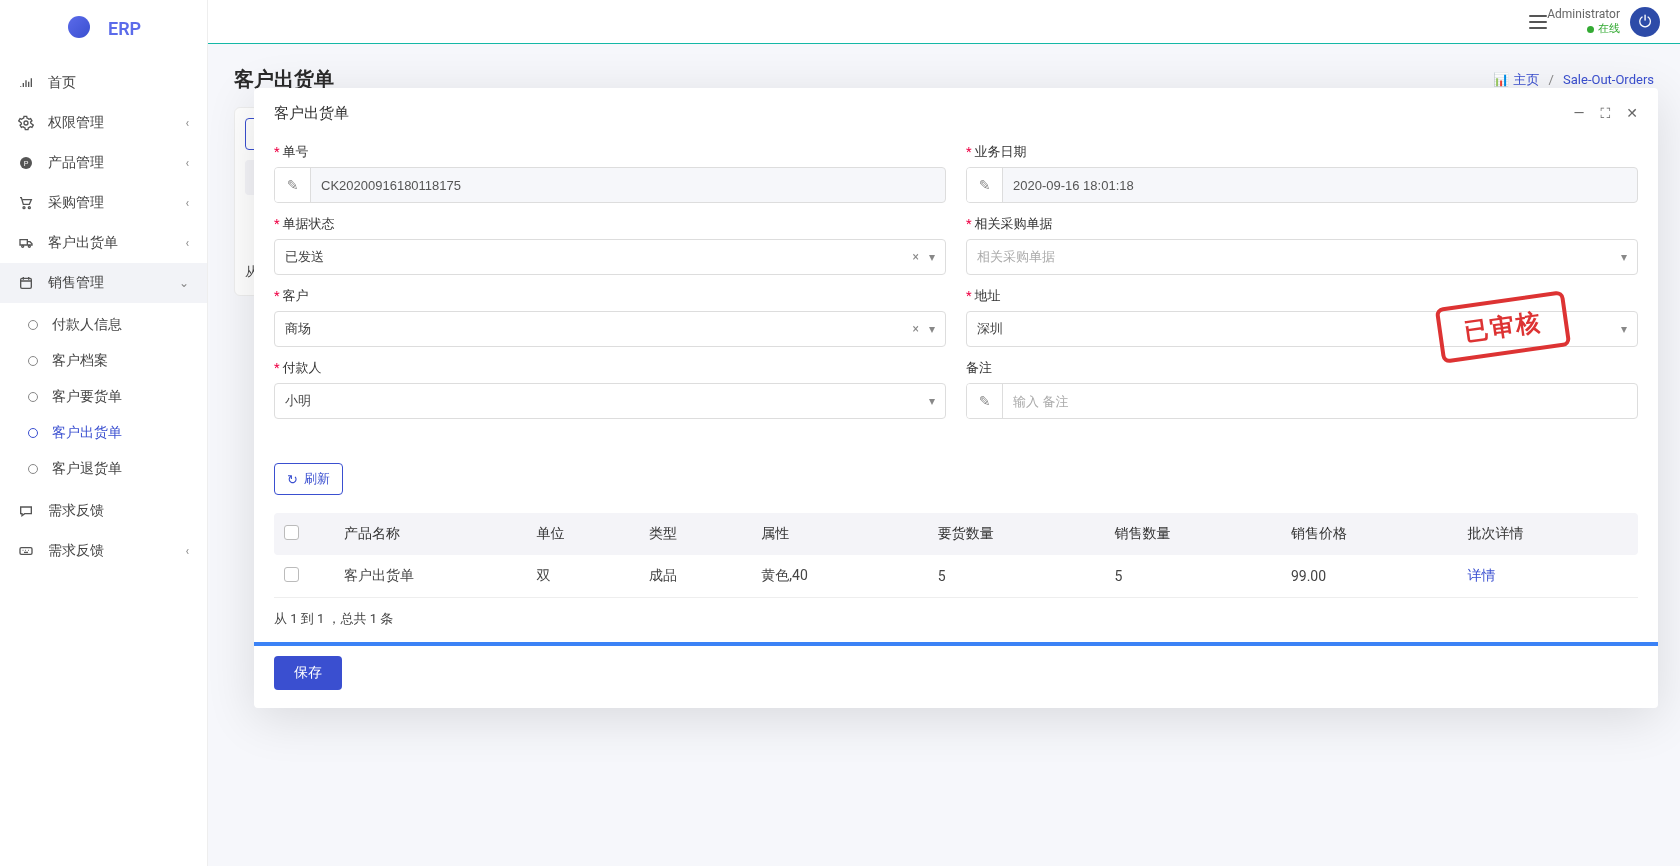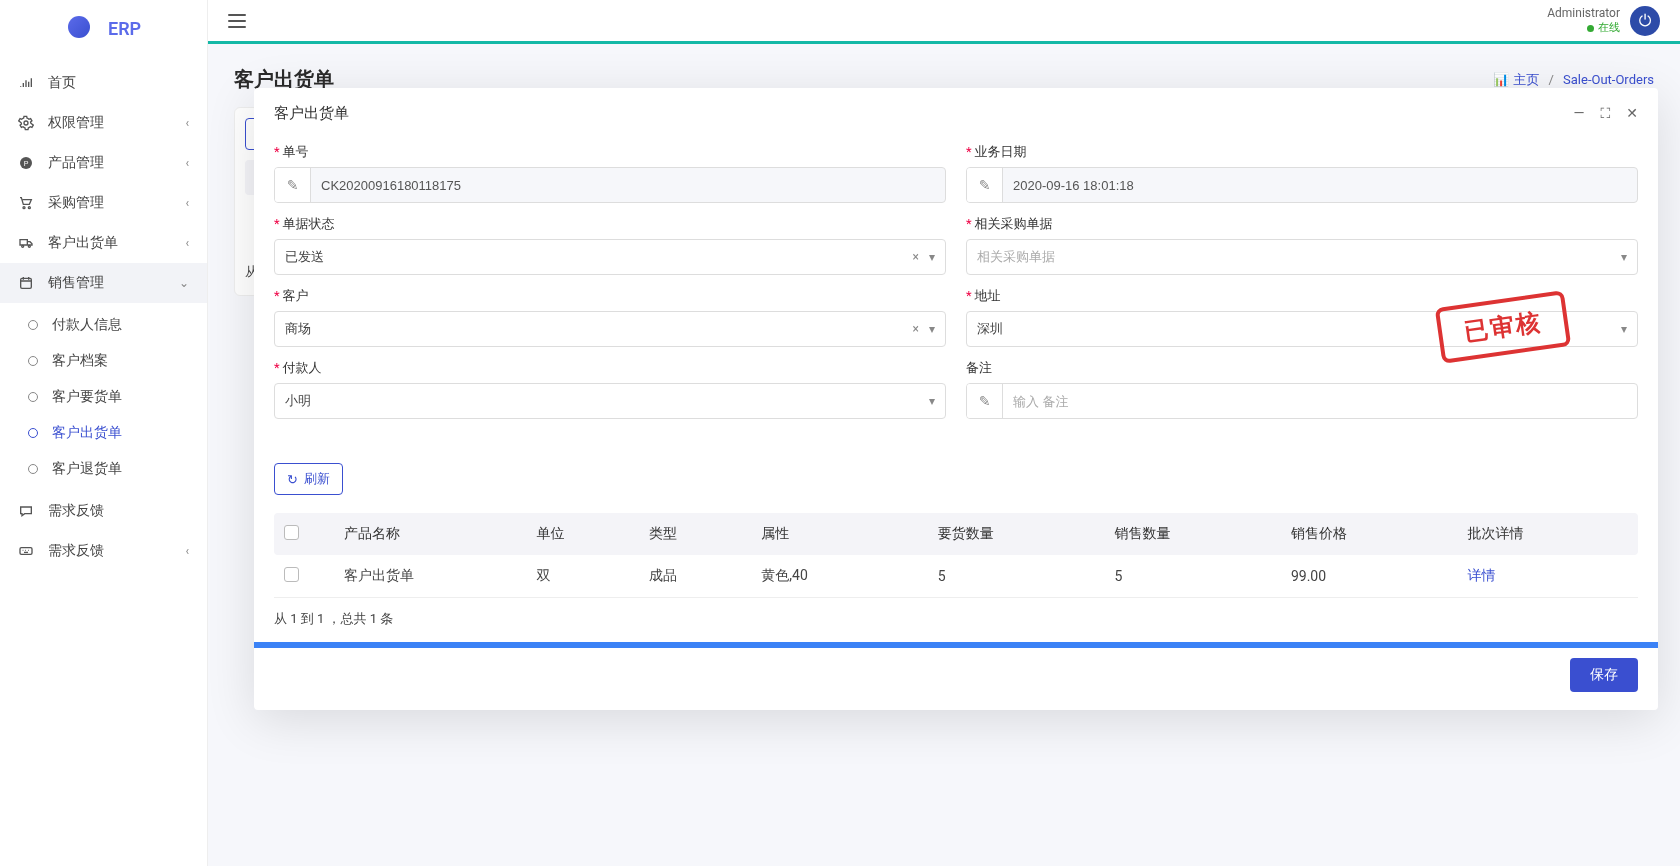--- a/index.html
+++ b/index.html
@@ -14,21 +14,21 @@
 .nav-left{display:flex;align-items:center;gap:14px}
 .nav-ic{width:16px;height:16px;display:inline-block;color:#555}
 .nav-caret{color:#888;font-size:12px}
 .nav-item.expanded{background:#f2f3f7}
 .subnav{padding:4px 0}
 .sub-item{display:flex;align-items:center;gap:14px;padding:9px 18px 9px 28px;color:#444;cursor:pointer}
 .sub-circle{width:10px;height:10px;border:1.5px solid #888;border-radius:50%;display:inline-block}
 .sub-item.active{color:#3a4fd0;font-weight:500}
 .sub-item.active .sub-circle{border-color:#3a4fd0}
 .main{flex:1;display:flex;flex-direction:column}
-.topbar{height:44px;background:#fff;border-bottom:3px solid #14b8a6;display:flex;align-items:center;justify-content:space-between;padding:16px 20px}
+.topbar{height:44px;background:#fff;border-bottom:1px solid #14b8a6;display:flex;align-items:center;justify-content:flex-end;padding:16px 20px}
 .hamburger{width:18px;height:14px;display:flex;flex-direction:column;justify-content:space-between;cursor:pointer}
 .hamburger span{height:2px;background:#555;border-radius:1px}
 .user{display:flex;align-items:center;gap:10px;font-size:12px}
 .user-info{text-align:right;line-height:1.3}
 .user-name{color:#666}
 .user-status{color:#3a3;font-size:11px}
 .user-status::before{content:"";display:inline-block;width:7px;height:7px;border-radius:50%;background:#3a3;margin-right:4px;vertical-align:middle}
 .power-btn{width:30px;height:30px;border-radius:50%;background:#2d4ba8;color:#fff;display:flex;align-items:center;justify-content:center;font-size:16px;cursor:pointer}
 .content{padding:22px 26px;position:relative}
 .bg-head{display:flex;justify-content:space-between;align-items:center;margin-bottom:14px}
@@ -68,21 +68,21 @@
 .sel.ph{color:#aaa}
 .stamp{position:absolute;right:90px;top:160px;border:4px solid #d33;color:#d33;font-size:24px;font-weight:700;padding:8px 22px;border-radius:8px;transform:rotate(-8deg);letter-spacing:2px;pointer-events:none}
 .sec2{padding:14px 20px 6px 20px}
 .refresh2{border:1px solid #3a4fd0;color:#3a4fd0;background:#fff;padding:6px 12px;border-radius:4px;font-size:13px;display:inline-flex;align-items:center;gap:6px;cursor:pointer}
 .tbl{margin:12px 20px 4px 20px}
 .thead,.trow{display:grid;grid-template-columns:60px 1.2fr 0.7fr 0.7fr 1.1fr 1.1fr 1.1fr 1.1fr 1fr;align-items:center;padding:12px 10px;font-size:14px}
 .thead{background:#f4f4f8;border-radius:4px;color:#333}
 .trow{border-bottom:1px solid #eee;color:#444}
 .lnk{color:#3a4fd0;cursor:pointer}
 .pag2{padding:8px 20px 14px 20px;font-size:13px;color:#444}
-.footer{display:flex;justify-content:flex-end;padding:10px 20px 18px 20px;border-top:6px solid #3b82f6}
+.footer{display:flex;justify-content:flex-start;padding:10px 20px 18px 20px;border-top:4px solid #3b82f6}
 .save-btn{background:#3a4fd0;color:#fff;border:none;border-radius:4px;padding:8px 20px;font-size:14px;cursor:pointer}
 svg{width:16px;height:16px;stroke:currentColor;fill:none;stroke-width:2}
 </style>
 </head>
 <body>
 
 <div class="app">
   <aside class="sidebar">
     <div class="logo">
       <span class="logo-icon"></span>

